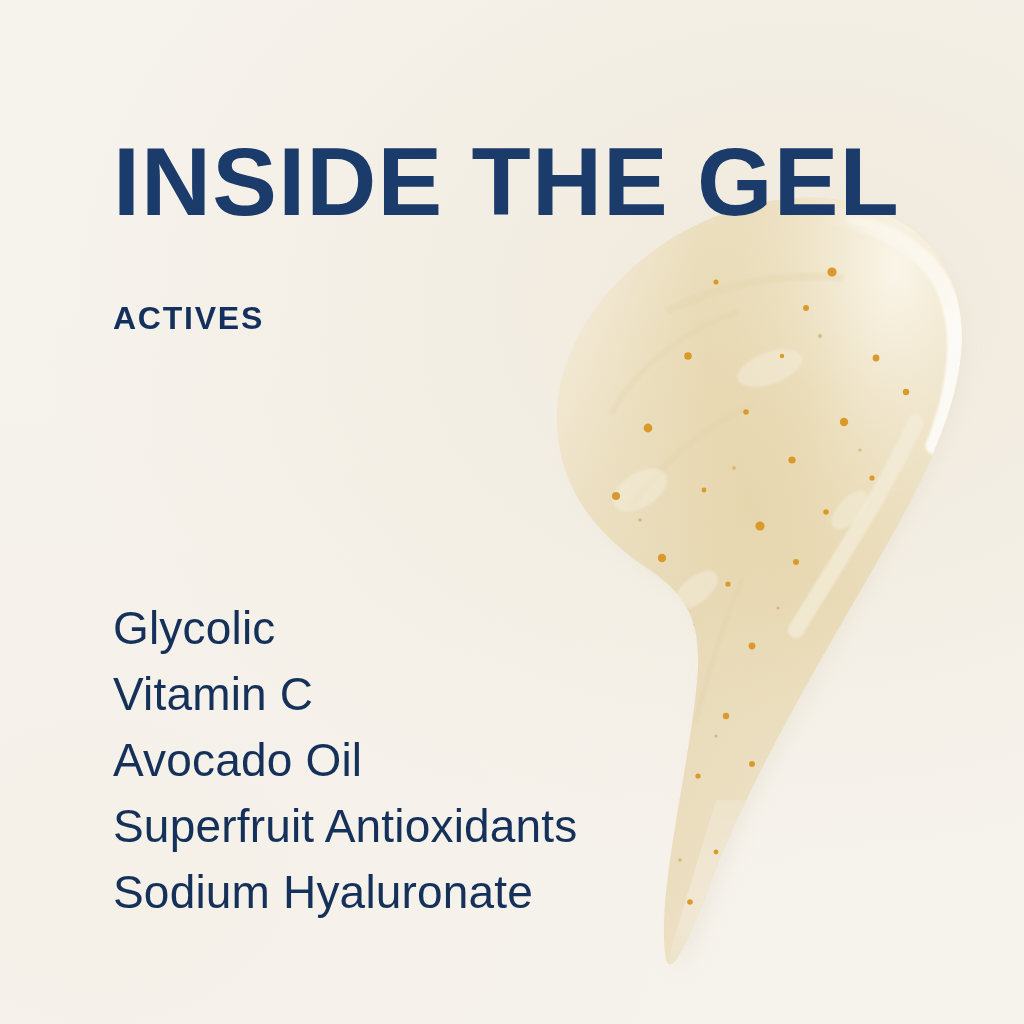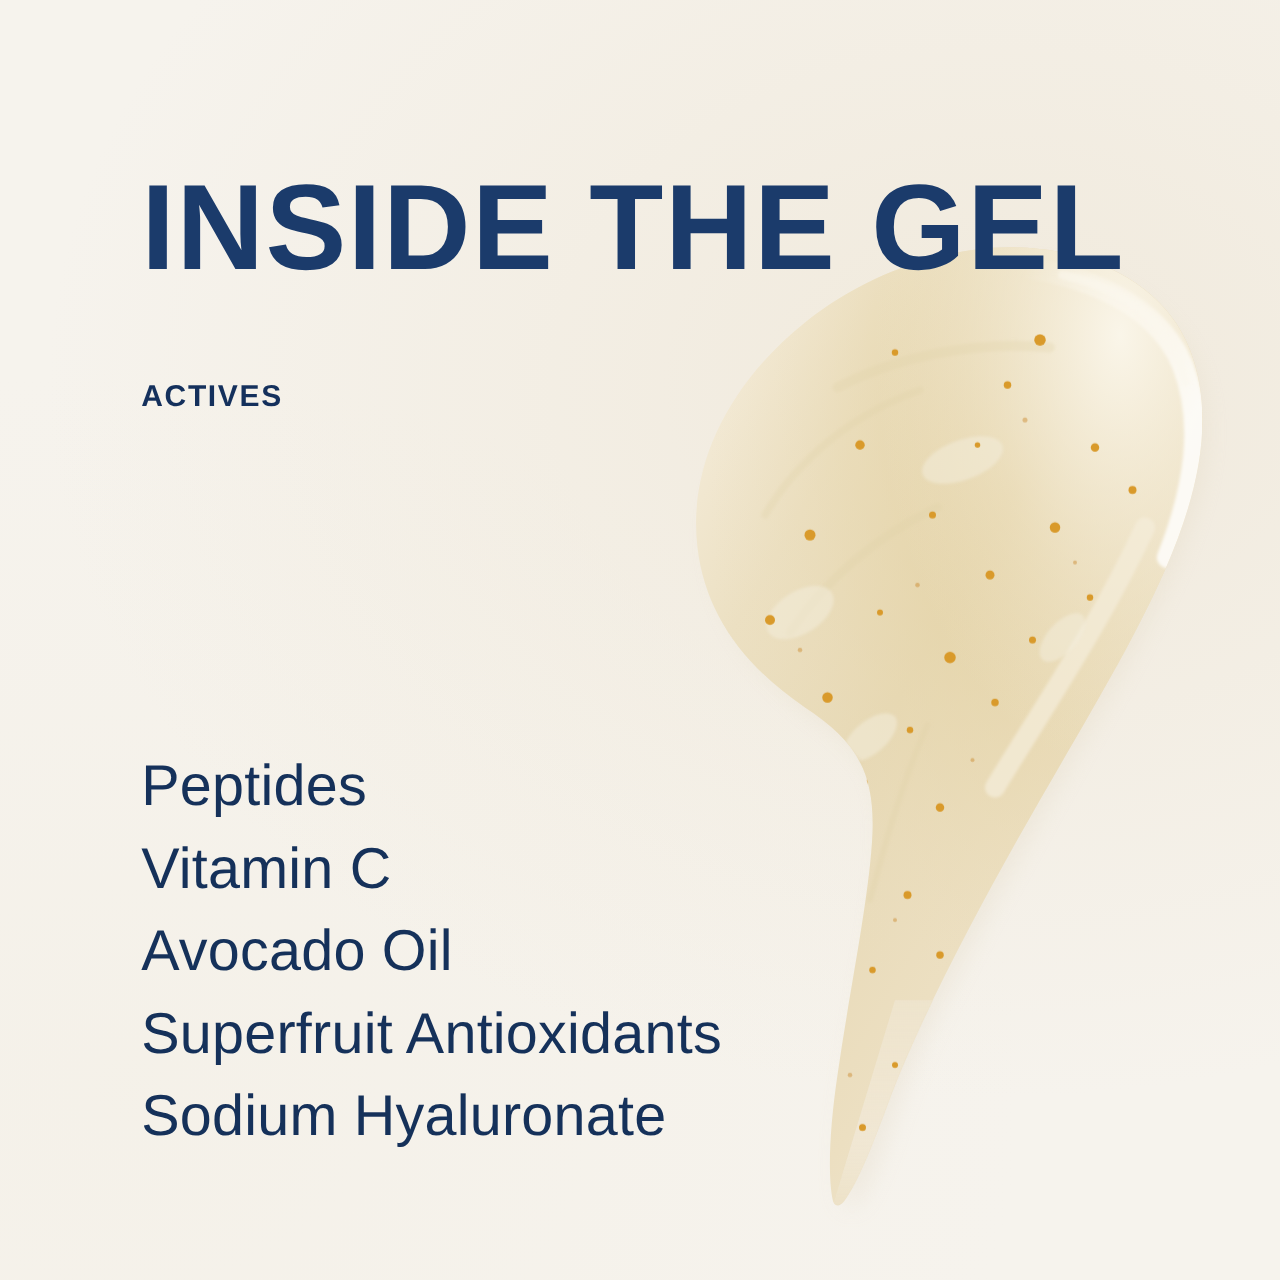--- a/index.html
+++ b/index.html
@@ -44,22 +44,22 @@
     font-weight: 700;
     letter-spacing: 0.012em;
     color: #1b3b6b;
     white-space: nowrap;
   }
 
   
   .actives-heading {
     position: absolute;
     left: 113px;
-    top: 284px;
-    font-size: 24px;
+    top: 272px;
+    font-size: 32px;
     font-weight: 700;
     letter-spacing: 0.055em;
     color: #14305c;
     line-height: 1.2;
   }
 
   
   .actives-list {
     position: absolute;
     left: 113px;
@@ -288,20 +288,20 @@
       </g>
     </svg>
   </div>
 
   <h1 class="title">INSIDE THE GEL</h1>
 
   <h2 class="actives-heading">ACTIVES</h2>
 
 
   <ul class="ingredients-list">
-    <li>Peptides</li>
+    <li>Glycolic</li>
     <li>Vitamin C</li>
     <li>Avocado Oil</li>
     <li>Superfruit Antioxidants</li>
     <li>Sodium Hyaluronate</li>
   </ul>
 
 </div>
 
 </body></html>

